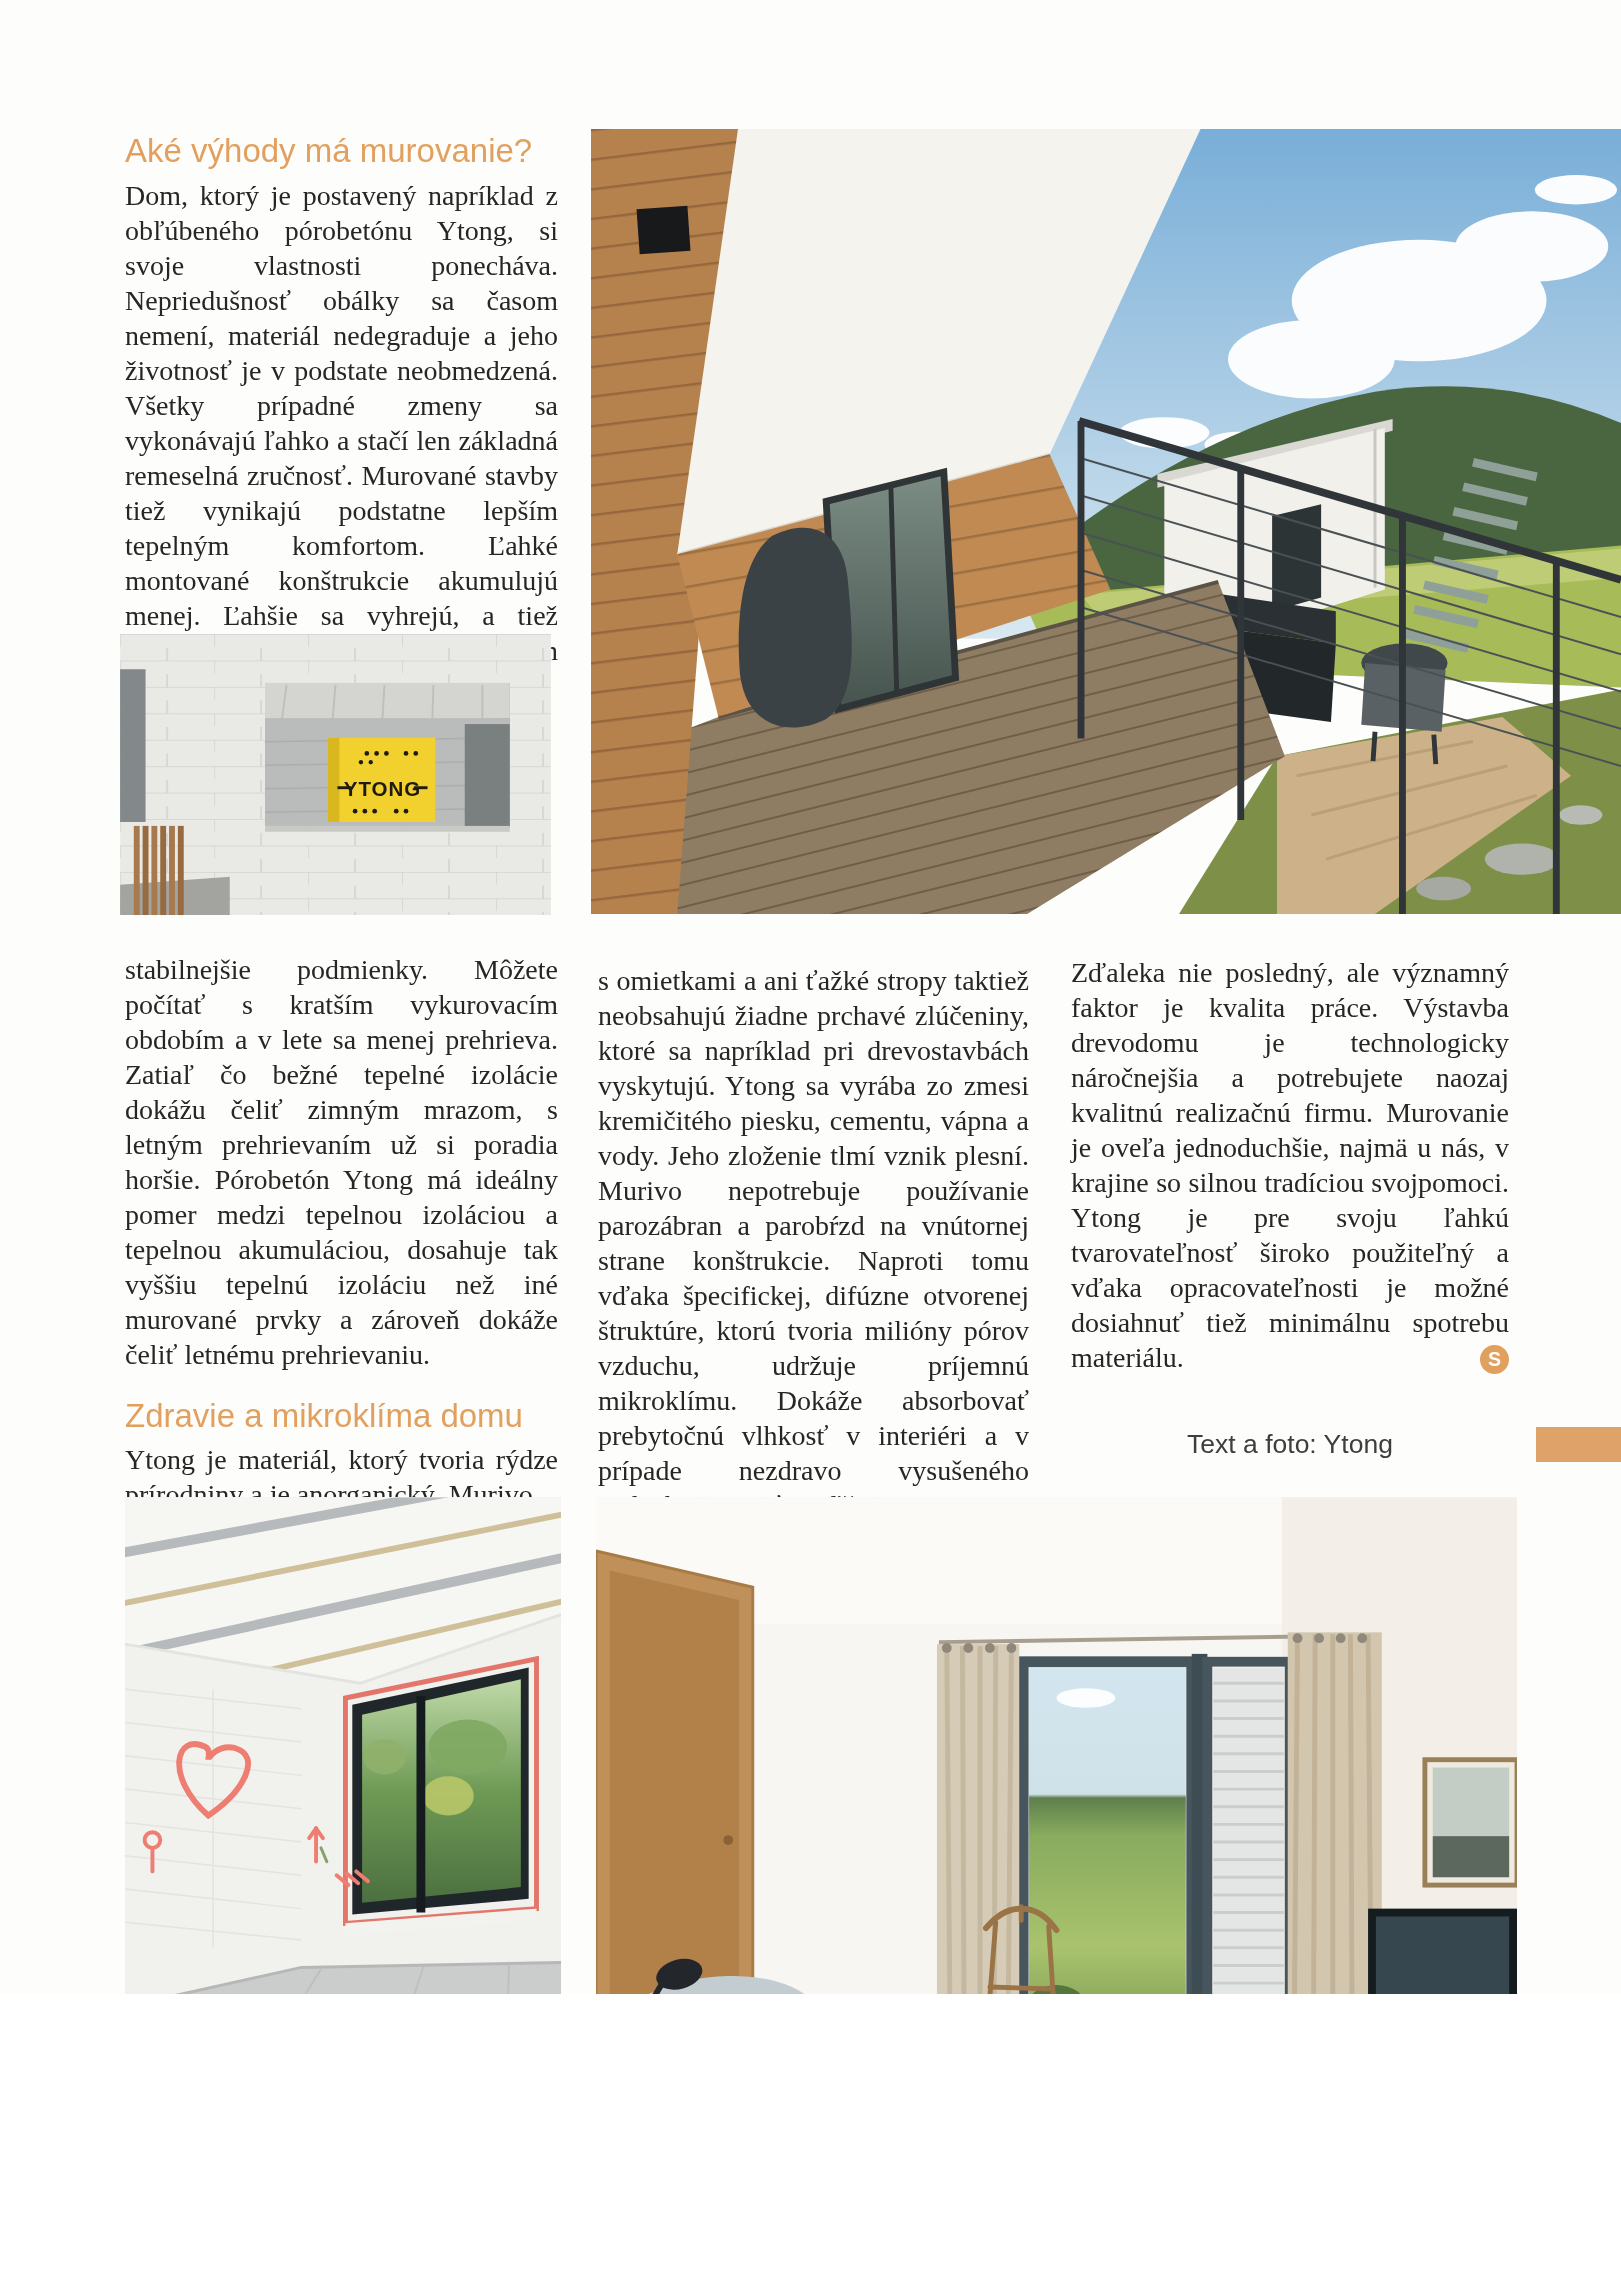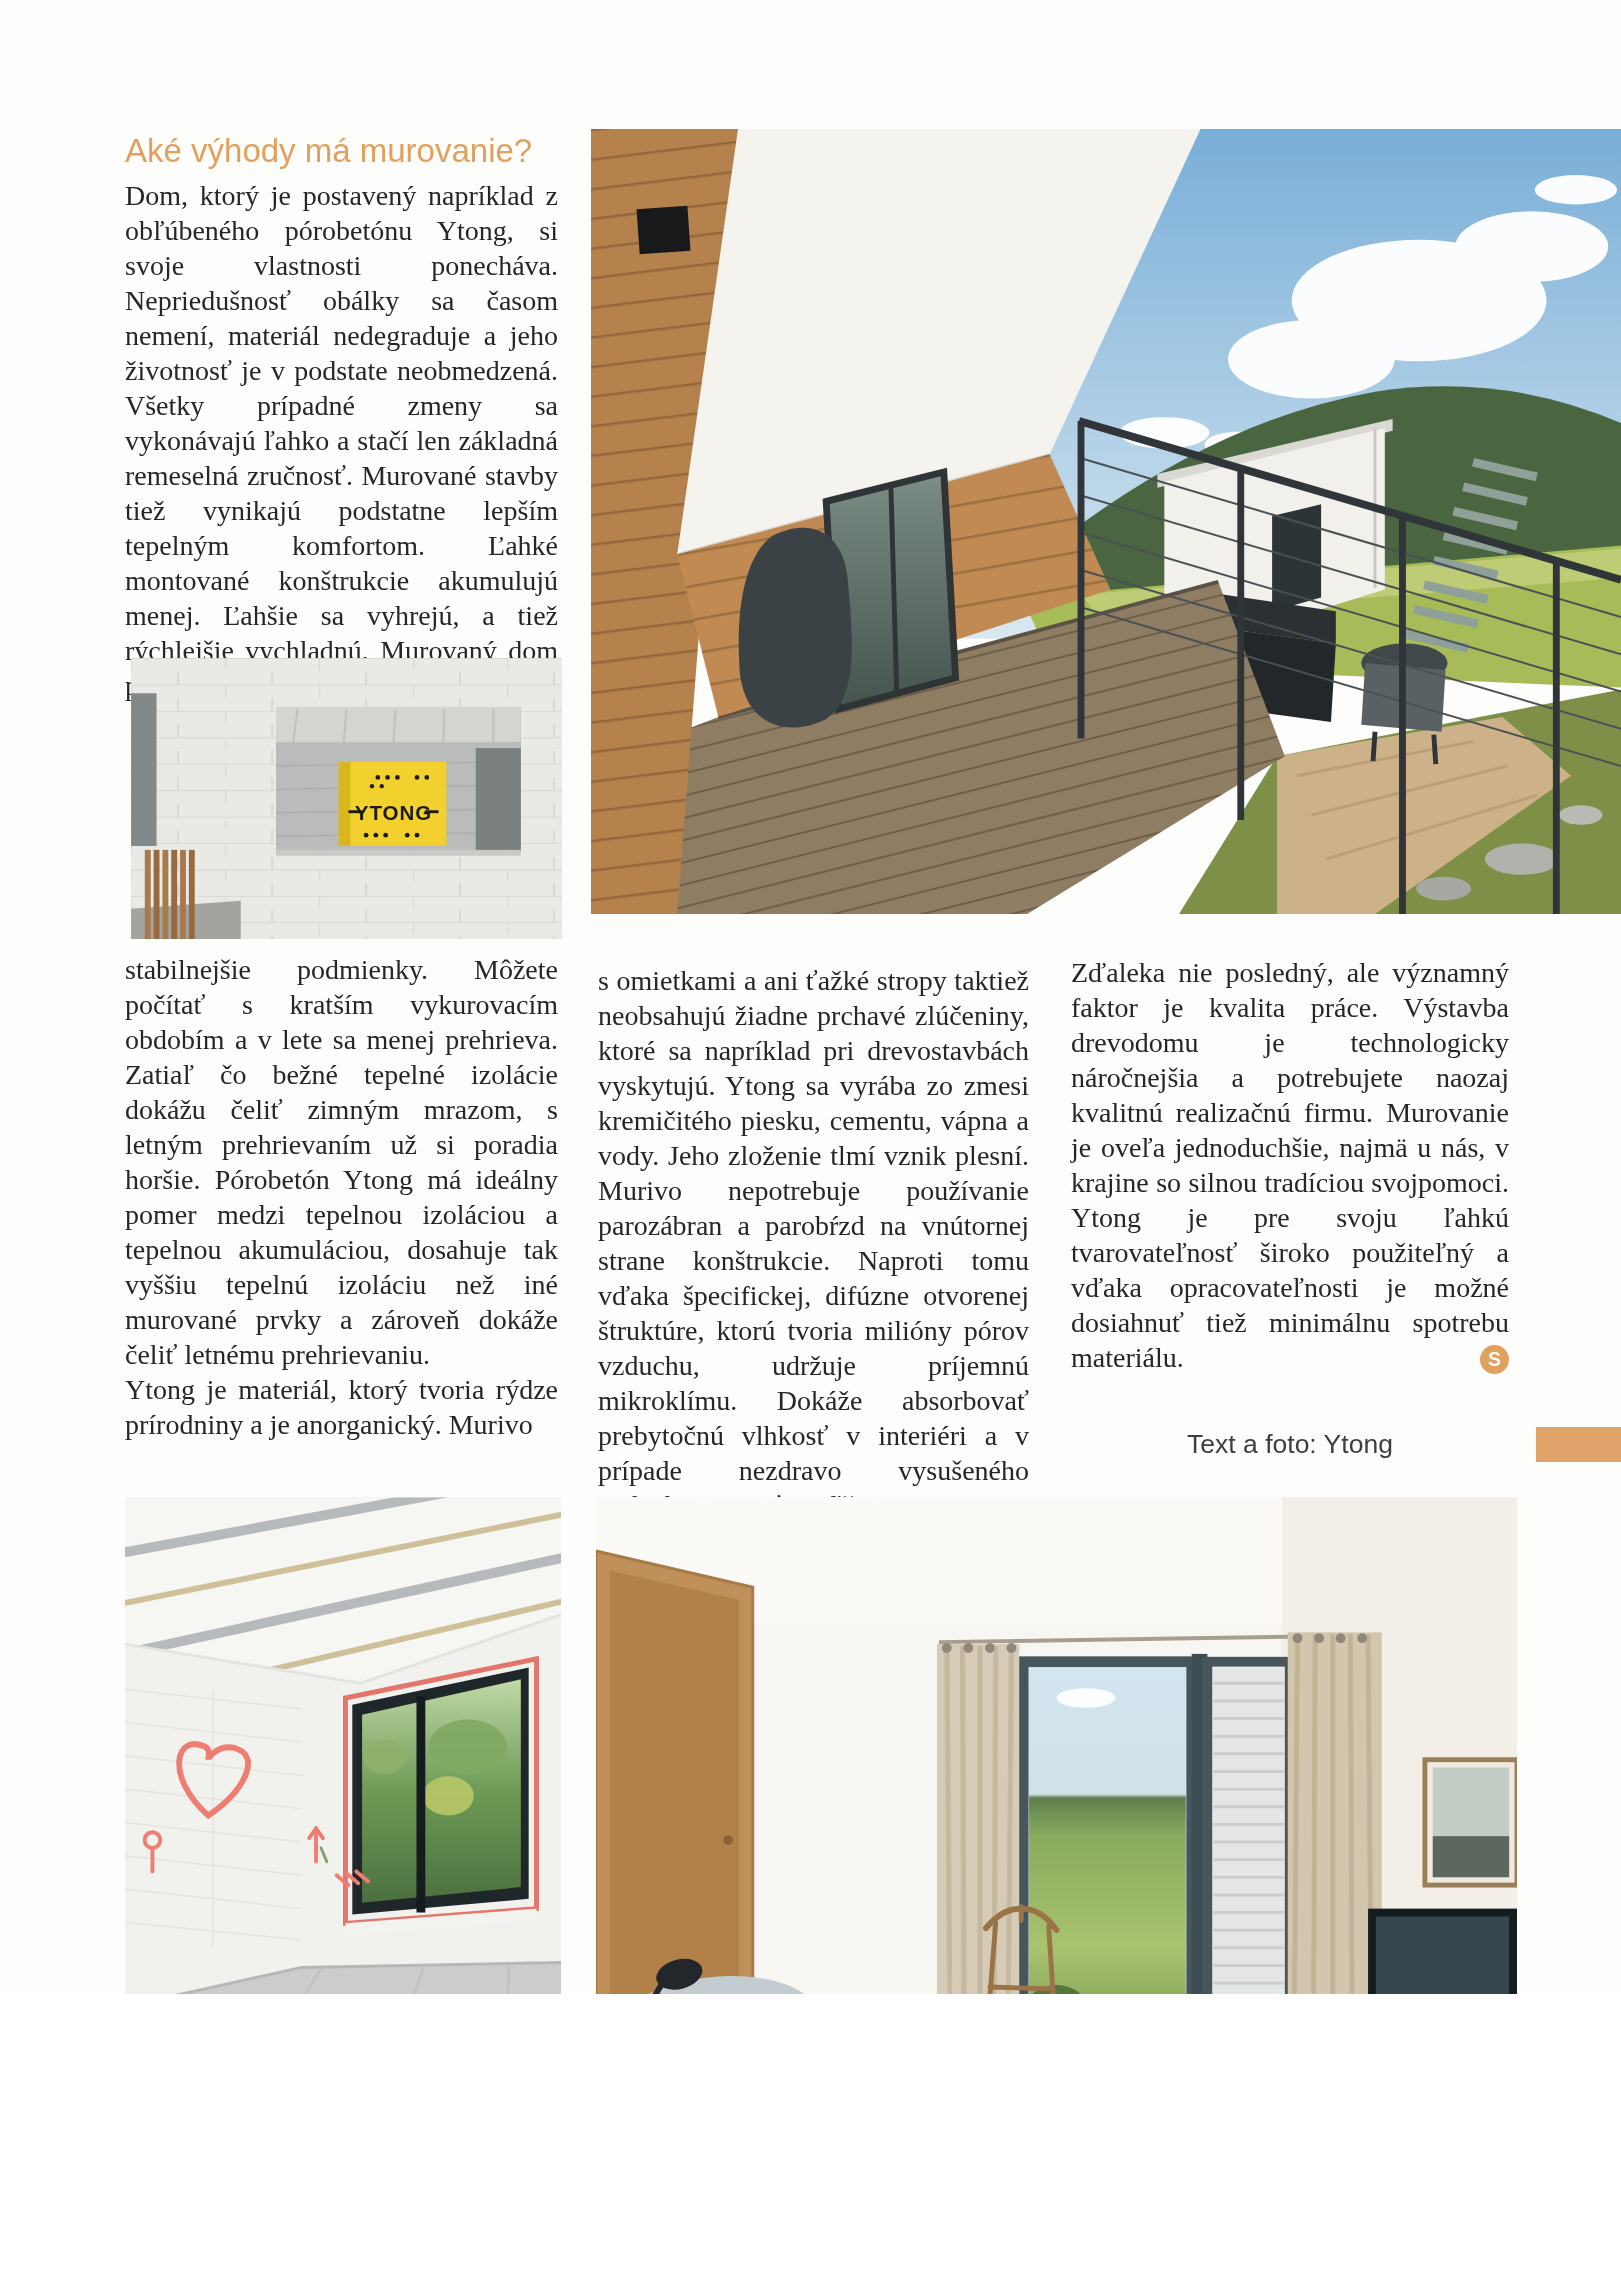--- a/index.html
+++ b/index.html
@@ -132,21 +132,21 @@
         <g stroke="#2f3538" stroke-width="7">
           <line x1="500" y1="298" x2="500" y2="622"></line>
           <line x1="663" y1="346" x2="663" y2="705"></line>
           <line x1="828" y1="394" x2="828" y2="801"></line>
           <line x1="985" y1="440" x2="985" y2="801"></line>
         </g>
       </g>
     </svg>
   </div>
 
-  <div class="abs photo" style="left:131px;top:634px;margin-top:24px;">
+  <div class="abs photo" style="left:120px;top:634px;">
     <svg width="431" height="281" viewBox="0 0 440 287">
       <defs>
         <pattern id="blockPat" width="96" height="27" patternUnits="userSpaceOnUse">
           <rect width="96" height="27" fill="#e9e9e6"></rect>
           <line x1="0" y1="0" x2="96" y2="0" stroke="#d2d2ce" stroke-width="1.6"></line>
           <line x1="0" y1="0" x2="0" y2="13" stroke="#d2d2ce" stroke-width="1.6"></line>
           <line x1="48" y1="14" x2="48" y2="27" stroke="#d2d2ce" stroke-width="1.6"></line>
         </pattern>
       </defs>
       <rect width="440" height="287" fill="url(#blockPat)"></rect>
@@ -199,20 +199,21 @@
         <rect x="32" y="196" width="6" height="91" fill="#a8794d"></rect>
         <rect x="41" y="196" width="6" height="91" fill="#976a41"></rect>
         <rect x="50" y="196" width="6" height="91" fill="#a8794d"></rect>
         <rect x="59" y="196" width="6" height="91" fill="#976a41"></rect>
       </g>
     </svg>
   </div>
 
   <div class="abs col" style="left:125px;top:952px;">
     <p class="body-text">stabilnejšie podmienky. Môžete počítať s kratším vykurovacím obdobím a v lete sa menej prehrieva. Zatiaľ čo bežné tepelné izolácie dokážu čeliť zimným mrazom, s letným prehrievaním už si poradia horšie. Pórobetón Ytong má ideálny pomer medzi tepelnou izoláciou a tepelnou akumuláciou, dosahuje tak vyššiu tepelnú izoláciu než iné murované prvky a zároveň dokáže čeliť letnému prehrievaniu.</p>
+    <h2 class="heading" style="margin-top:23.5px;">Zdravie a mikroklíma domu</h2>
     <p class="body-text">Ytong je materiál, ktorý tvoria rýdze prírodniny a je anorganický. Murivo</p>
   </div>
 
   <div class="abs" style="left:598px;top:963px;width:431px;">
     <p class="body-text">s omietkami a ani ťažké stropy taktiež neobsahujú žiadne prchavé zlúčeniny, ktoré sa napríklad pri drevostavbách vyskytujú. Ytong sa vyrába zo zmesi kremičitého piesku, cementu, vápna a vody. Jeho zloženie tlmí vznik plesní. Murivo nepotrebuje používanie parozábran a parobŕzd na vnútornej strane konštrukcie. Naproti tomu vďaka špecifickej, difúzne otvorenej štruktúre, ktorú tvoria milióny pórov vzduchu, udržuje príjemnú mikroklímu. Dokáže absorbovať prebytočnú vlhkosť v interiéri a v prípade nezdravo vysušeného vzduchu ju opäť uvoľňuje.</p>
   </div>
 
   <div class="abs" style="left:1071px;top:955px;width:438px;">
     <p class="body-text"><span>Zďaleka nie posledný, ale významný faktor je kvalita práce. Výstavba drevodomu je technologicky náročnejšia a potrebujete naozaj kvalitnú realizačnú firmu. Murovanie je oveľa jednoduchšie, najmä u nás, v krajine so silnou tradíciou svojpomoci. Ytong je pre svoju ľahkú tvarovateľnosť široko použiteľný a vďaka opracovateľnosti je možné dosiahnuť tiež minimálnu spotrebu materiálu.</span><span class="endmark">S</span></p>
   </div>

